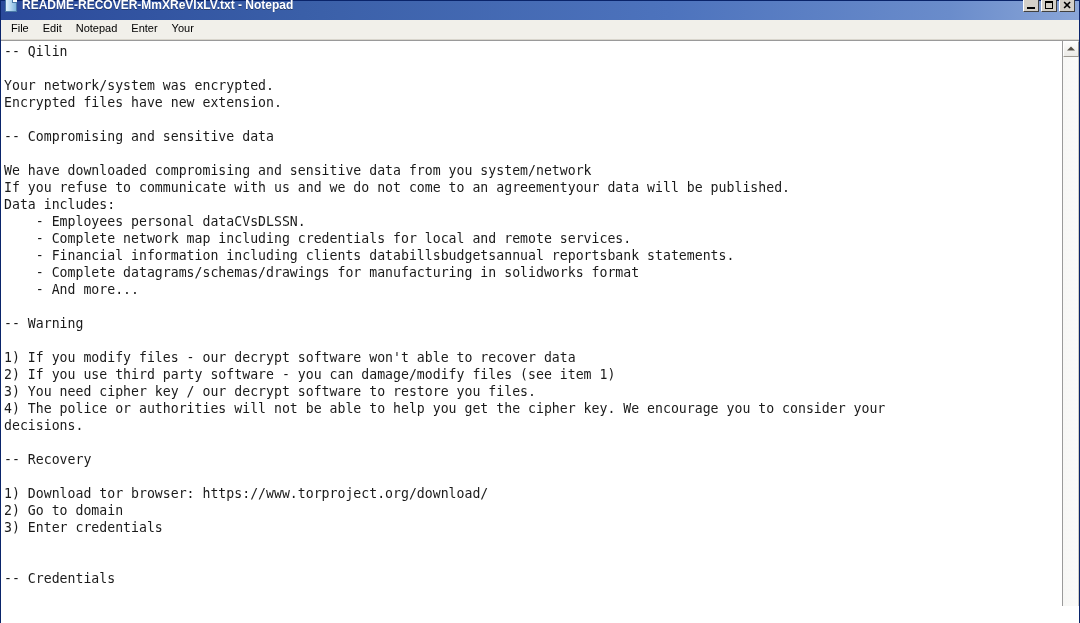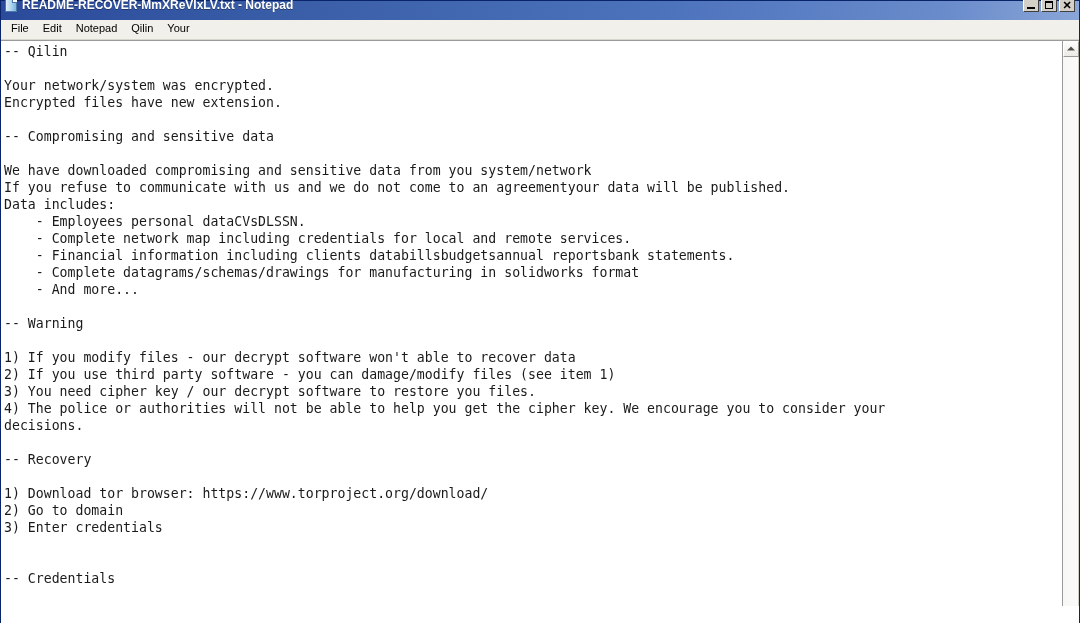--- a/index.html
+++ b/index.html
@@ -233,21 +233,21 @@
       <div class="tbtn tbtn-close">
           <span class="g">✕</span>
         </div>
     </div>
   </div>
 
   <div class="menubar">
     <div class="menu-item">File</div>
     <div class="menu-item">Edit</div>
     <div class="menu-item">Notepad</div>
-    <div class="menu-item">Qilin</div>
+    <div class="menu-item">Enter</div>
     <div class="menu-item">Your</div>
   </div>
 
   <div class="editor-wrap">
 
     <div class="editor">
       <div class="editor-inner">
         <div class="textarea" id="doc-text"><div class="ln">-- Qilin</div><div class="blank">&nbsp;</div><div class="ln">Your network/system was encrypted.</div><div class="ln">Encrypted files have new extension.</div><div class="blank">&nbsp;</div><div class="ln">-- Compromising and sensitive data</div><div class="blank">&nbsp;</div><div class="ln">We have downloaded compromising and sensitive data from you system/network</div><div class="ln">If you refuse to communicate with us and we do not come to an agreementyour data will be published.</div><div class="ln">Data includes:</div><div class="ln">    - Employees personal dataCVsDLSSN.</div><div class="ln">    - Complete network map including credentials for local and remote services.</div><div class="ln">    - Financial information including clients databillsbudgetsannual reportsbank statements.</div><div class="ln">    - Complete datagrams/schemas/drawings for manufacturing in solidworks format</div><div class="ln">    - And more...</div><div class="blank">&nbsp;</div><div class="ln">-- Warning</div><div class="blank">&nbsp;</div><div class="ln">1) If you modify files - our decrypt software won't able to recover data</div><div class="ln">2) If you use third party software - you can damage/modify files (see item 1)</div><div class="ln">3) You need cipher key / our decrypt software to restore you files.</div><div class="ln">4) The police or authorities will not be able to help you get the cipher key. We encourage you to consider your</div><div class="ln">decisions.</div><div class="blank">&nbsp;</div><div class="ln">-- Recovery</div><div class="blank">&nbsp;</div><div class="ln">1) Download tor browser: https://www.torproject.org/download/</div><div class="ln">2) Go to domain</div><div class="ln">3) Enter credentials</div><div class="blank">&nbsp;</div><div class="blank">&nbsp;</div><div class="ln">-- Credentials</div><div class="blank">&nbsp;</div></div>
 
         <div class="textarea">

